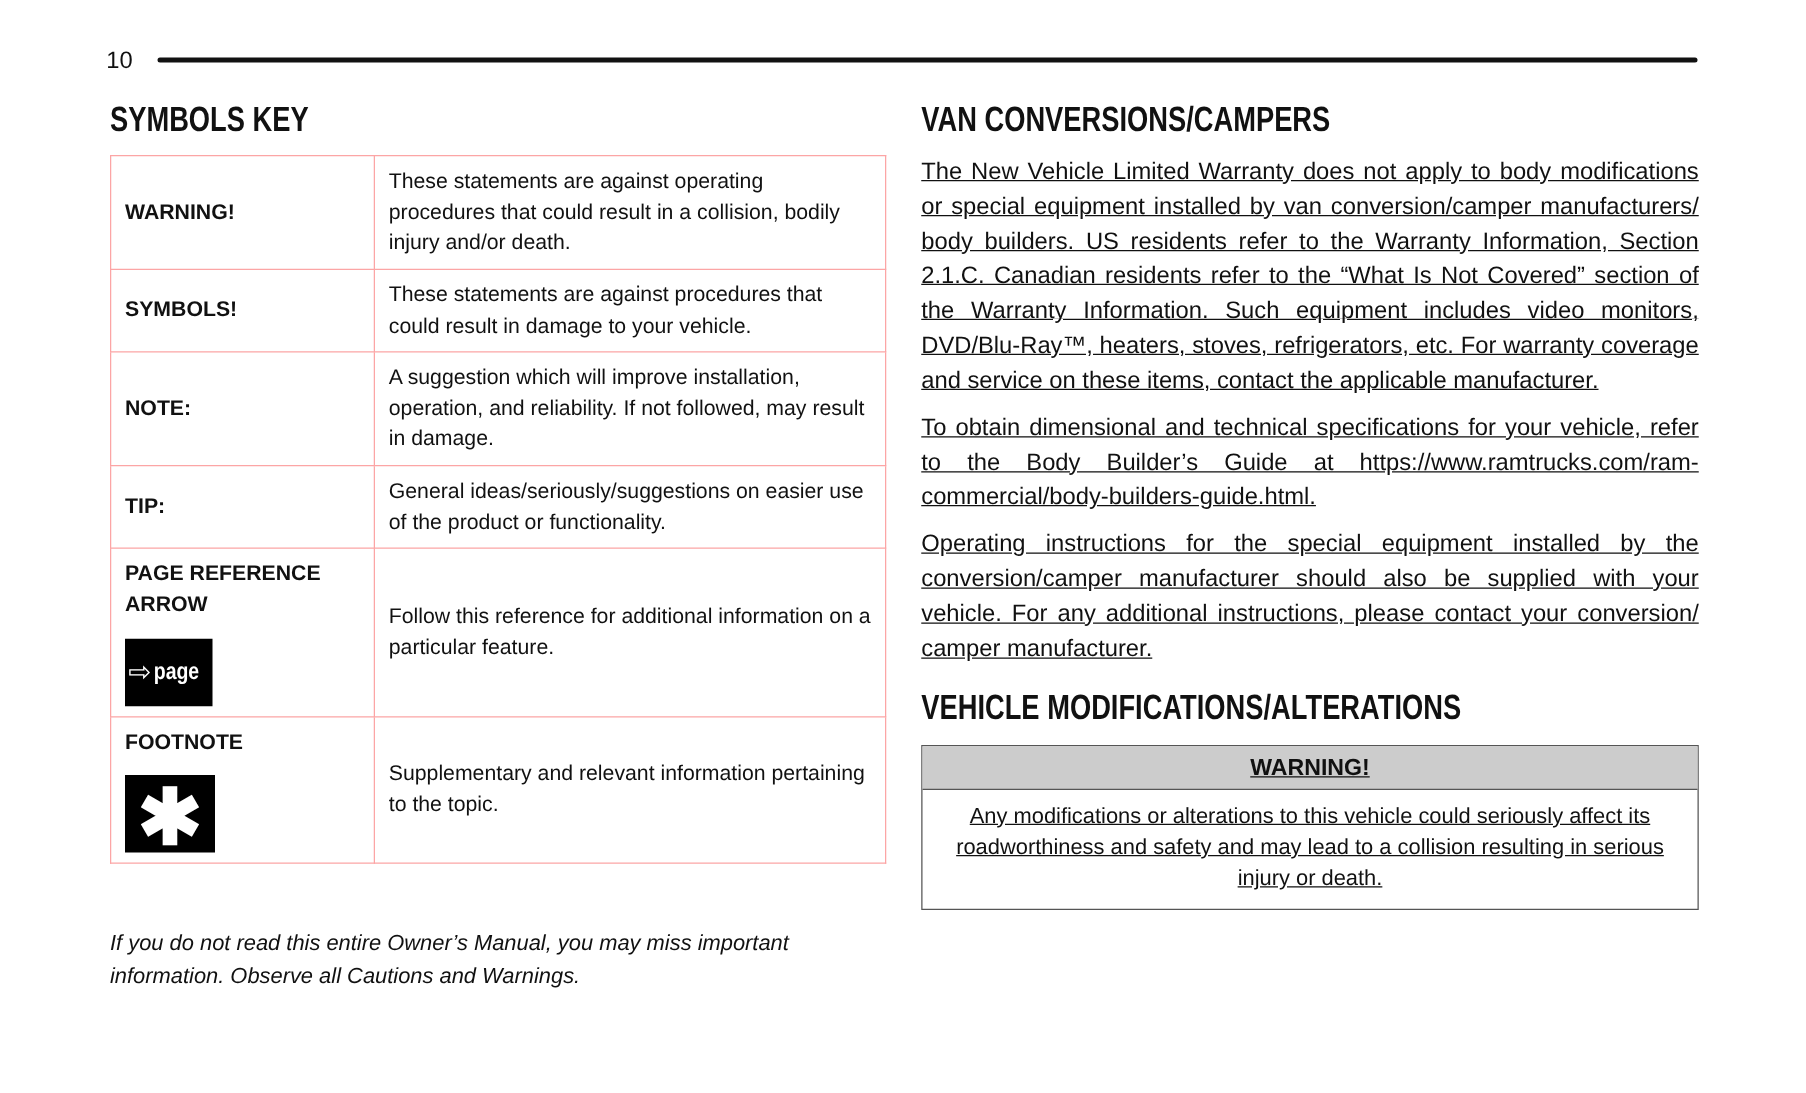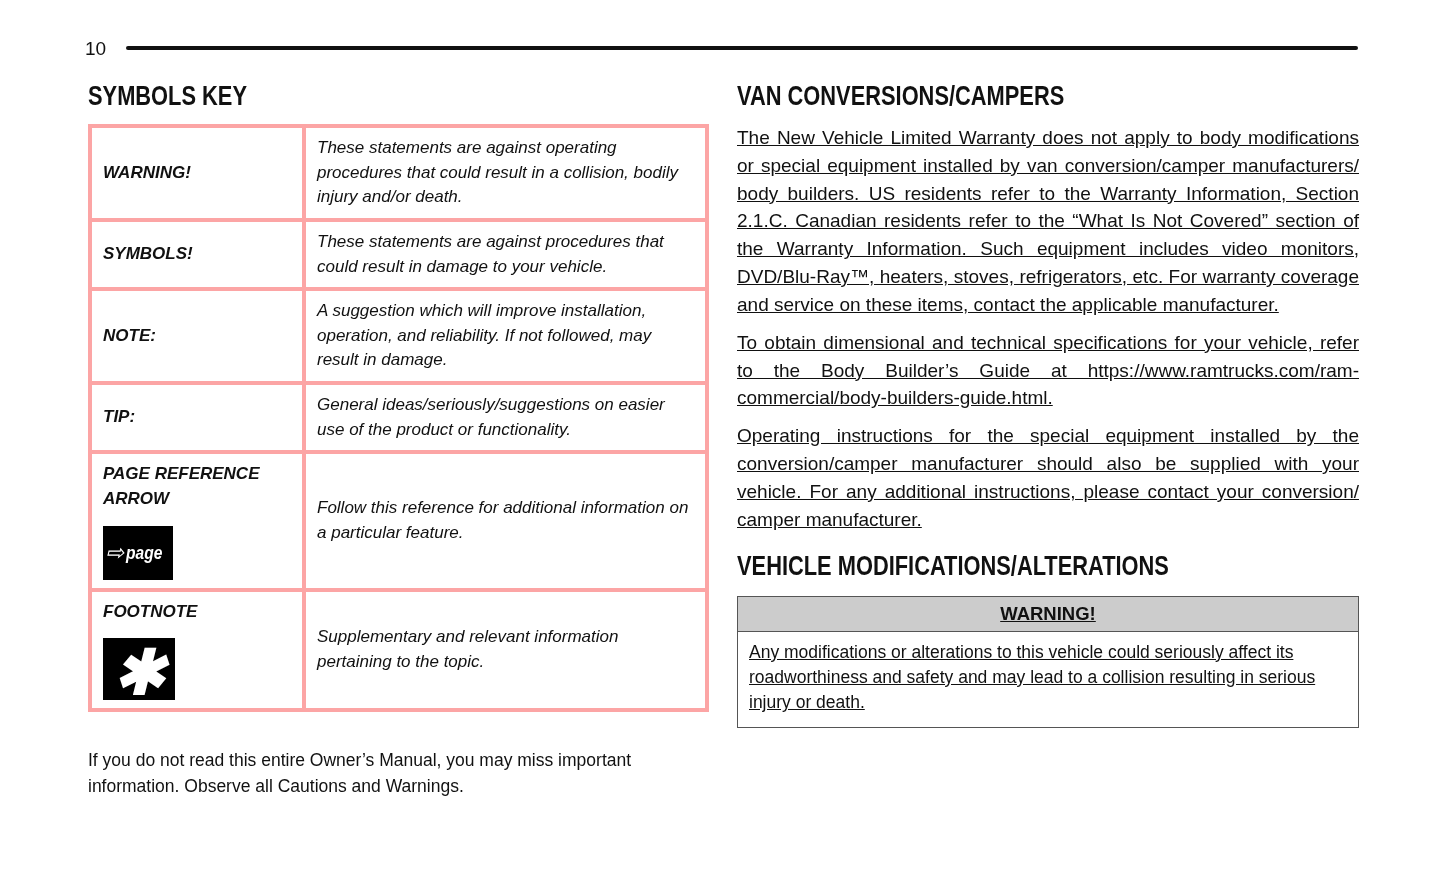--- a/index.html
+++ b/index.html
@@ -60,24 +60,23 @@
   }
   
   table.symbols {
     width: 100%;
     border-collapse: collapse;
     font-size: 17px;
     line-height: 1.45;
     color: #111;
   }
   table.symbols td {
-    border: 4px solid #fca5a5;
+    border: 1px solid #fca5a5;
     padding: 8px 11px;
     vertical-align: middle;
-    font-style: italic;
   }
   table.symbols td.term {
     width: 188px;
     font-weight: bold;
   }
   table.symbols td.term.top {
     vertical-align: top;
   }
   table.symbols td.desc {
     font-weight: normal;
@@ -110,23 +109,24 @@
     width: 72px;
     height: 62px;
     font-size: 62px;
     line-height: 62px;
   }
   .icon-box.footnote .asterisk-glyph {
     position: relative;
     top: 4px;
   }
   .after-table-note {
-    margin-top: 36px;
+    margin-top: 51px;
     font-size: 17.5px;
     line-height: 1.45;
+    font-style: italic;
   }
   
   .para {
     font-size: 19px;
     line-height: 1.465;
     margin: 0 0 10px 0;
     text-align: justify;
     overflow-wrap: break-word;
   }
   .section2 {
@@ -143,21 +143,21 @@
     text-align: center;
     font-weight: bold;
     font-size: 18.5px;
     padding: 6px 0;
     color: #111;
   }
   .warning-box-body {
     padding: 8px 11px 11px 11px;
     font-size: 17.5px;
     line-height: 1.45;
-    text-align: left;
+    text-align: center;
   }
 </style>
 </head>
 <body>
 
 <div class="page">
 
   <div class="page-number">10</div>
   <div class="top-rule"></div>
 

